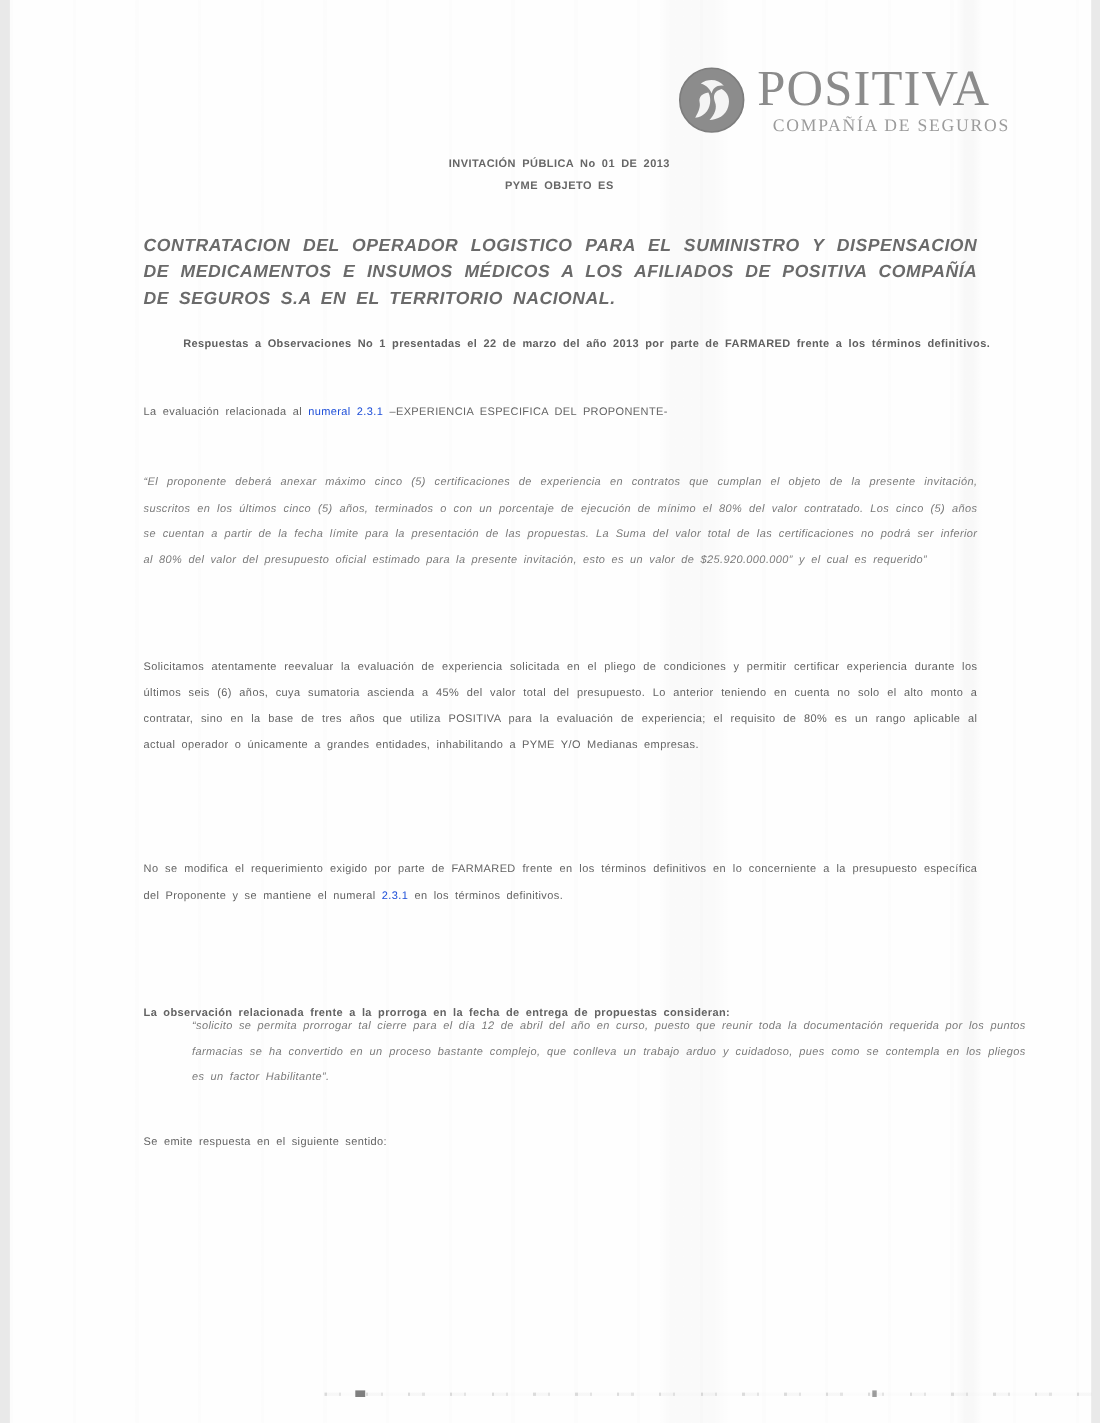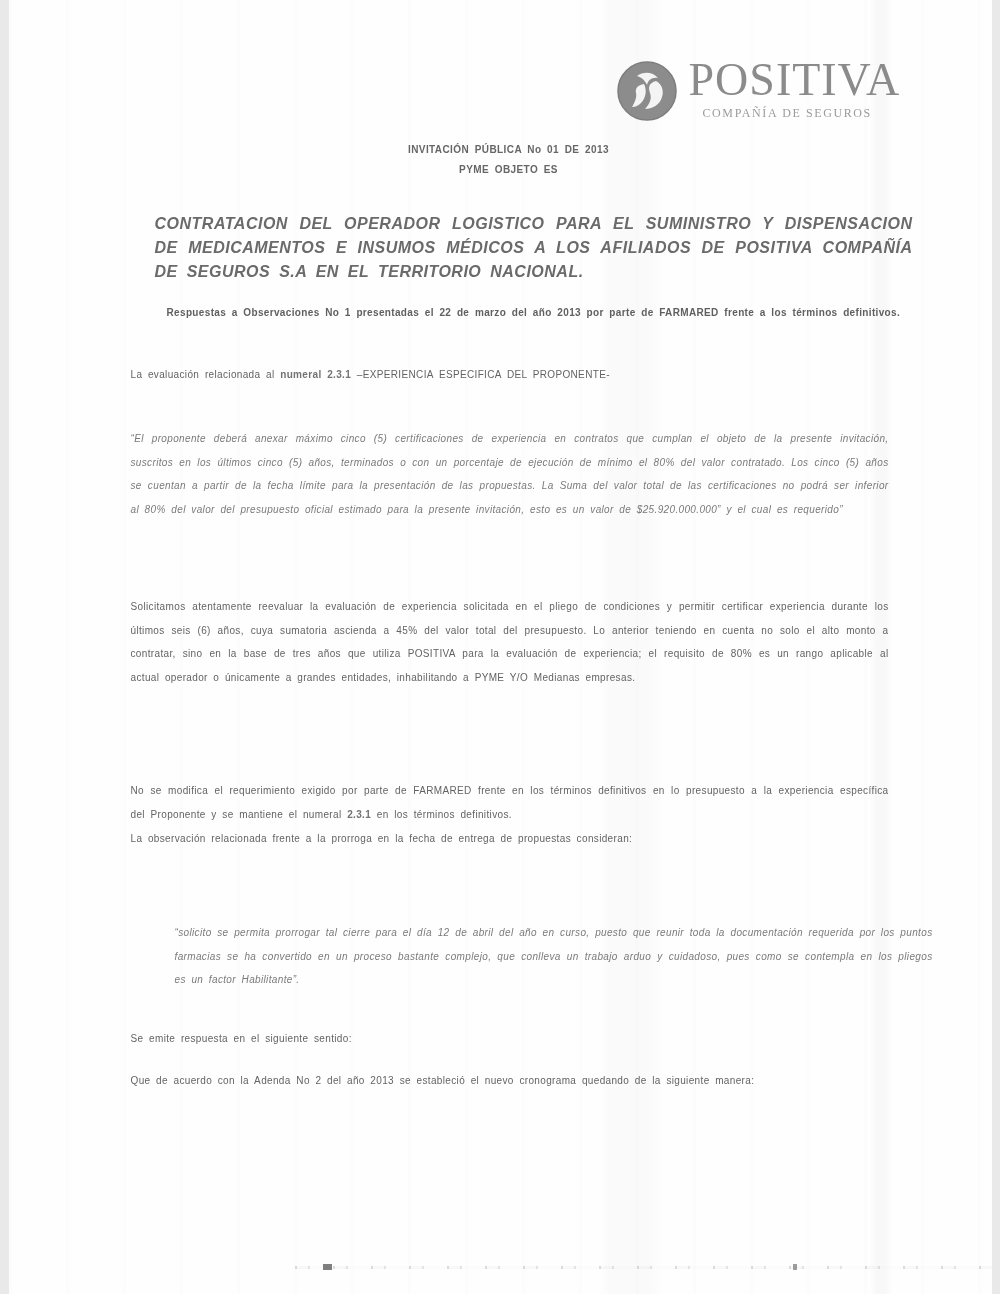--- a/index.html
+++ b/index.html
@@ -34,24 +34,24 @@
   .logo-emblem { width: 64px; height: 64px; margin-top: 2px; }
   .logo-name {
     font-family: "Liberation Serif", serif;
     font-size: 46px; line-height: 1;
     letter-spacing: 1px;
     color: #8b8b8b;
     font-weight: 400;
   }
   .logo-tagline {
     font-family: "Liberation Serif", serif;
-    font-size: 12px;
+    font-size: 16px;
     letter-spacing: 1.6px;
     color: #9b9b9b;
-    text-align: left;
+    text-align: right;
     margin-top: 3px;
     margin-left: 14px;
   }
 
   
   .para {
     position: absolute;
     left: 122px;
     width: 758px;
     font-size: 10px;
@@ -70,28 +70,27 @@
     line-height: 20px;
   }
   .object-heading {
     font-weight: bold;
     font-style: italic;
     font-size: 16px;
     color: #6a6a6a;
     letter-spacing: 0.5px;
     word-spacing: 4px;
     line-height: 24px;
-    margin-left: 24px;
   }
   .bold-para { font-weight: bold; color: #606060; margin-left: 36px; }
   .quote {
     font-style: italic;
     color: #7a7a7a;
   }
-  .inline-bold { font-weight: bold; color: #737373; }
+  .inline-bold { font-weight: normal; color: #1d4ed8; }
 
   
   .scan-artifact {
     position: absolute;
     left: 286px; top: 1266px;
     width: 706px; height: 3px;
     background: repeating-linear-gradient(90deg,
       rgba(140,140,140,0.30) 0 2px,
       rgba(190,190,190,0.10) 2px 13px,
       rgba(150,150,150,0.26) 13px 15px,
@@ -132,28 +131,27 @@
 
   <div class="para bold-para" style="top:301px;">Respuestas a Observaciones No 1 presentadas el 22 de marzo del año 2013 por parte de FARMARED frente a los términos definitivos.</div>
 
   <p class="para" style="top:363px;"><span>La evaluación relacionada al </span><span class="inline-bold">numeral 2.3.1</span><span> –EXPERIENCIA ESPECIFICA DEL PROPONENTE-</span></p>
 
   <div class="para quote" style="top:427px;">“El proponente deberá anexar máximo cinco (5) certificaciones de experiencia en contratos que cumplan el objeto de la presente invitación, suscritos en los últimos cinco (5) años, terminados o con un porcentaje de ejecución de mínimo el 80% del valor contratado. Los cinco (5) años se cuentan a partir de la fecha límite para la presentación de las propuestas. La Suma del valor total de las certificaciones no podrá ser inferior al 80% del valor del presupuesto oficial estimado para la presente invitación, esto es un valor de $25.920.000.000” y el cual es requerido”</div>
 
   <div class="para" style="top:595px;">Solicitamos atentamente reevaluar la evaluación de experiencia solicitada en el pliego de condiciones y permitir certificar experiencia durante los últimos seis (6) años, cuya sumatoria ascienda a 45% del valor total del presupuesto. Lo anterior teniendo en cuenta no solo el alto monto a contratar, sino en la base de tres años que utiliza POSITIVA para la evaluación de experiencia; el requisito de 80% es un rango aplicable al actual operador o únicamente a grandes entidades, inhabilitando a PYME Y/O Medianas empresas.</div>
 
 
-  <p class="para" style="top:779px;"><span>No se modifica el requerimiento exigido por parte de FARMARED frente en los términos definitivos en lo presupuesto a la experiencia específica del Proponente y se mantiene el numeral </span><span class="inline-bold">2.3.1</span><span> en los términos definitivos.</span></p>
+  <p class="para" style="top:779px;"><span>No se modifica el requerimiento exigido por parte de FARMARED frente en los términos definitivos en lo concerniente a la presupuesto específica del Proponente y se mantiene el numeral </span><span class="inline-bold">2.3.1</span><span> en los términos definitivos.</span></p>
 
-  <div class="para" style="top:827px;">La observación relacionada frente a la prorroga en la fecha de entrega de propuestas consideran:</div>
+  <div class="para" style="top:910px;font-weight:bold;">La observación relacionada frente a la prorroga en la fecha de entrega de propuestas consideran:</div>
 
   <div class="para quote" style="top:921px;margin-left:44px;">“solicito se permita prorrogar tal cierre para el día 12 de abril del año en curso, puesto que reunir toda la documentación requerida por los puntos farmacias se ha convertido en un proceso bastante complejo, que conlleva un trabajo arduo y cuidadoso, pues como se contempla en los pliegos es un factor Habilitante”.</div>
 
   <div class="para" style="top:1027px;">Se emite respuesta en el siguiente sentido:</div>
 
-  <div class="para" style="top:1069px;">Que de acuerdo con la Adenda No 2 del año 2013 se estableció el nuevo cronograma quedando de la siguiente manera:</div>
 
   <div class="scan-artifact">
     <div class="scan-artifact-mark1"></div>
     <div class="scan-artifact-mark2"></div>
   </div>
 
 </div>
 
 </body></html>

